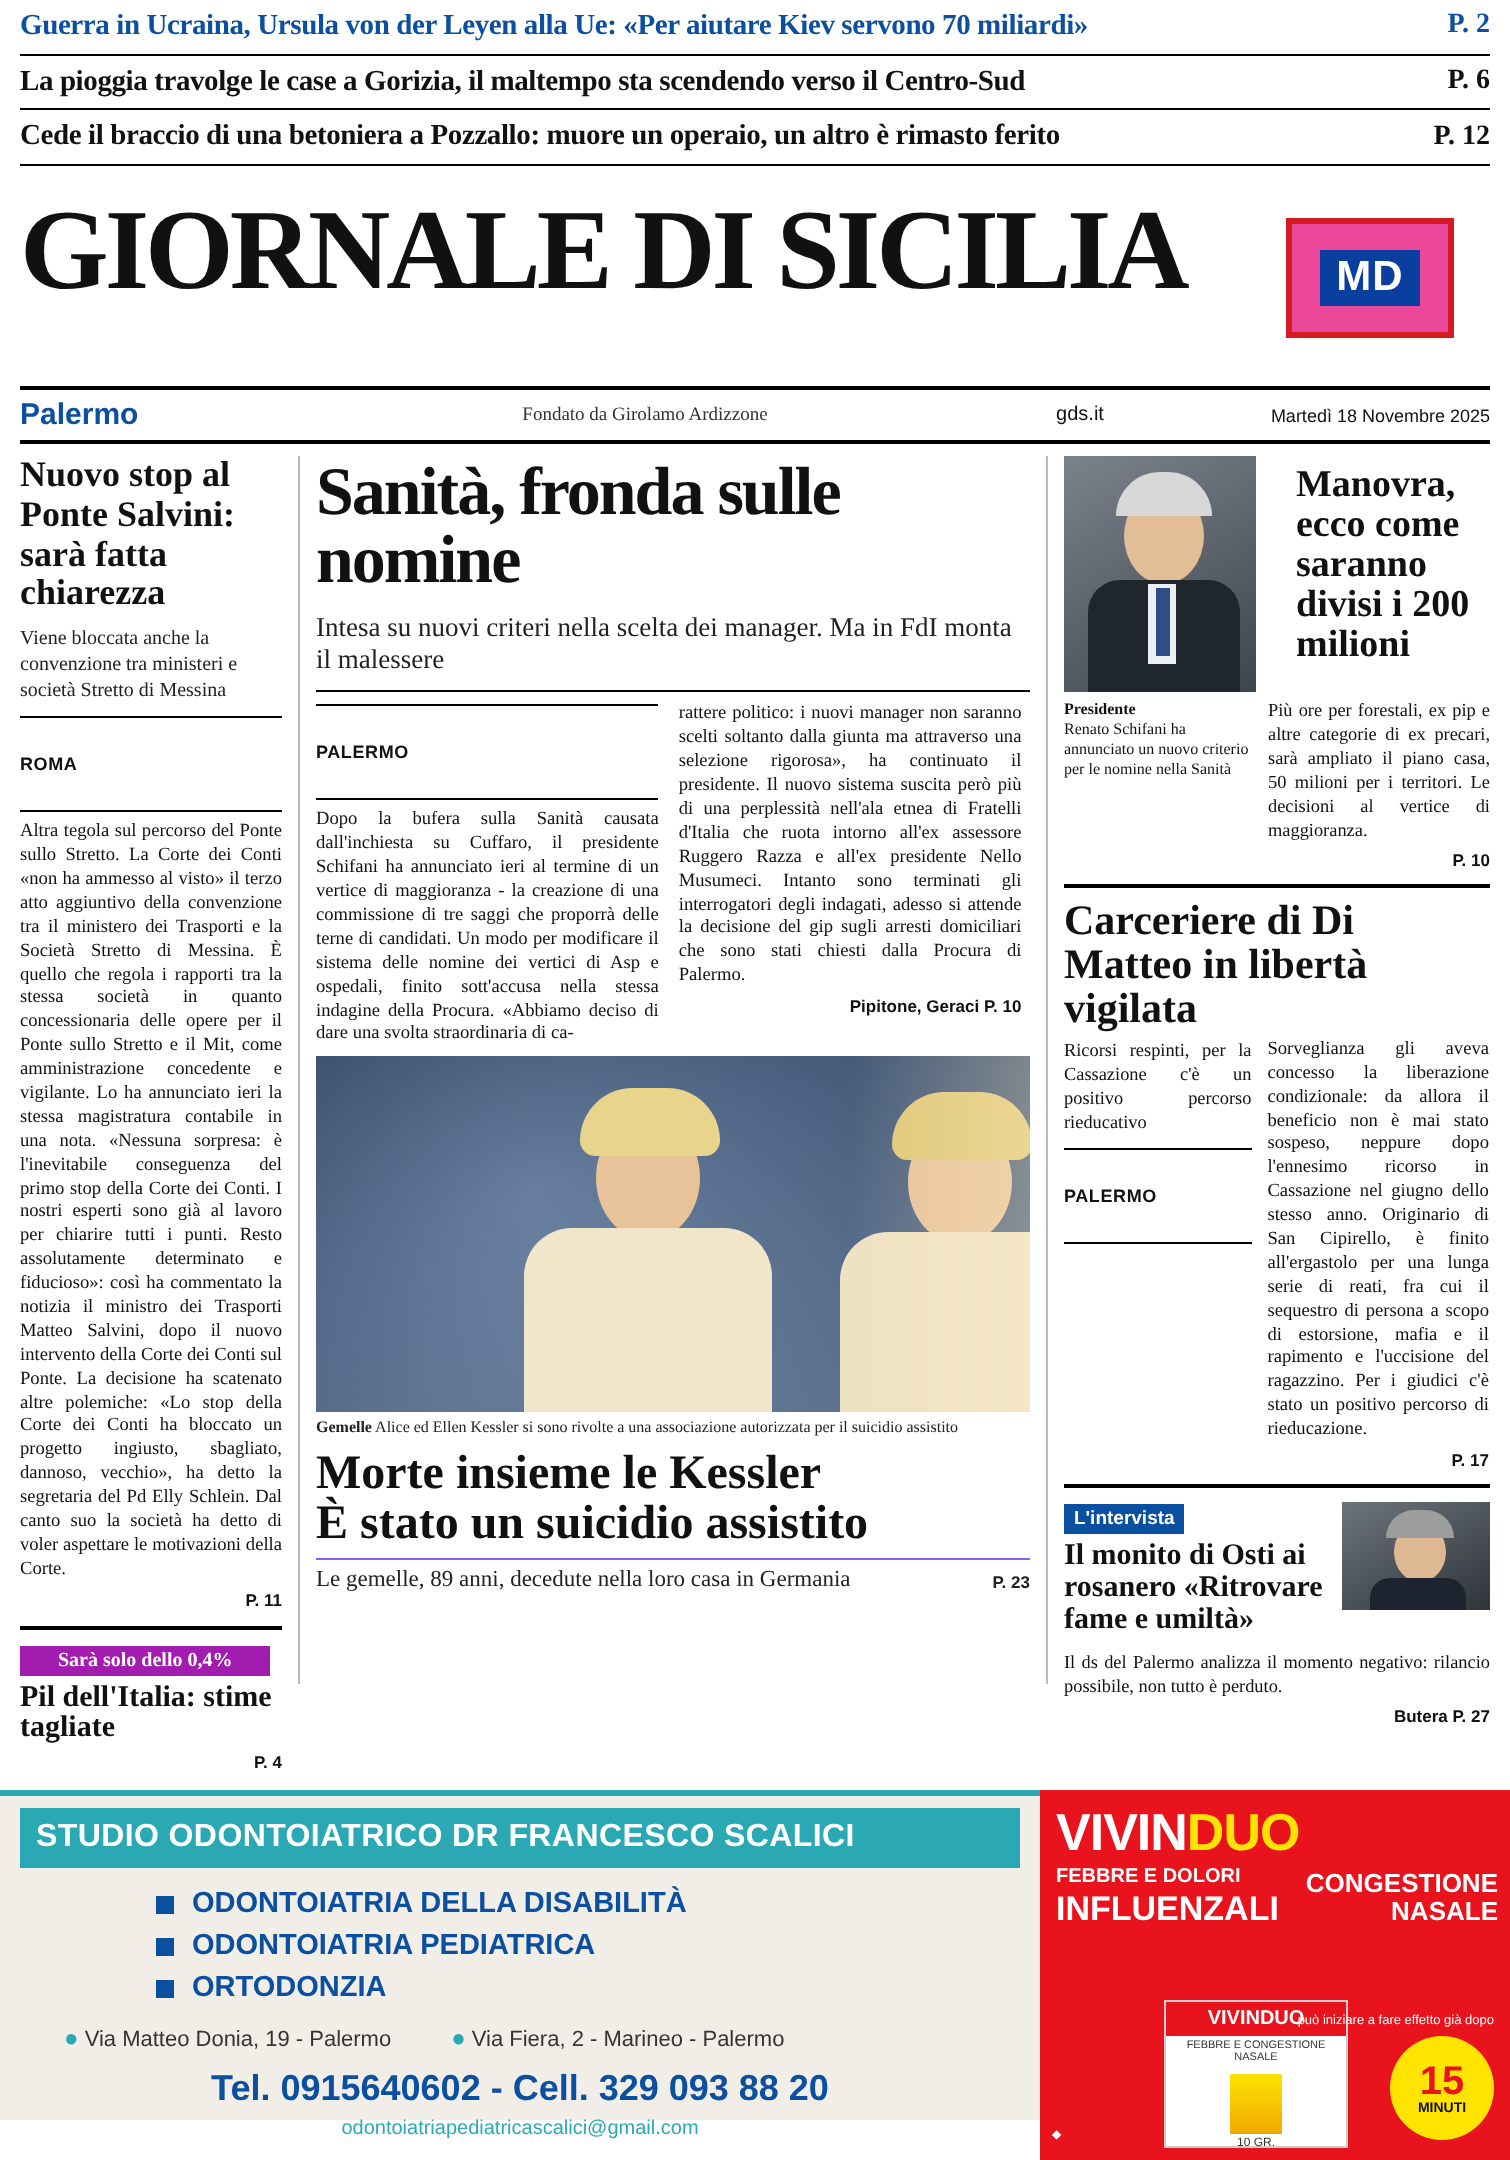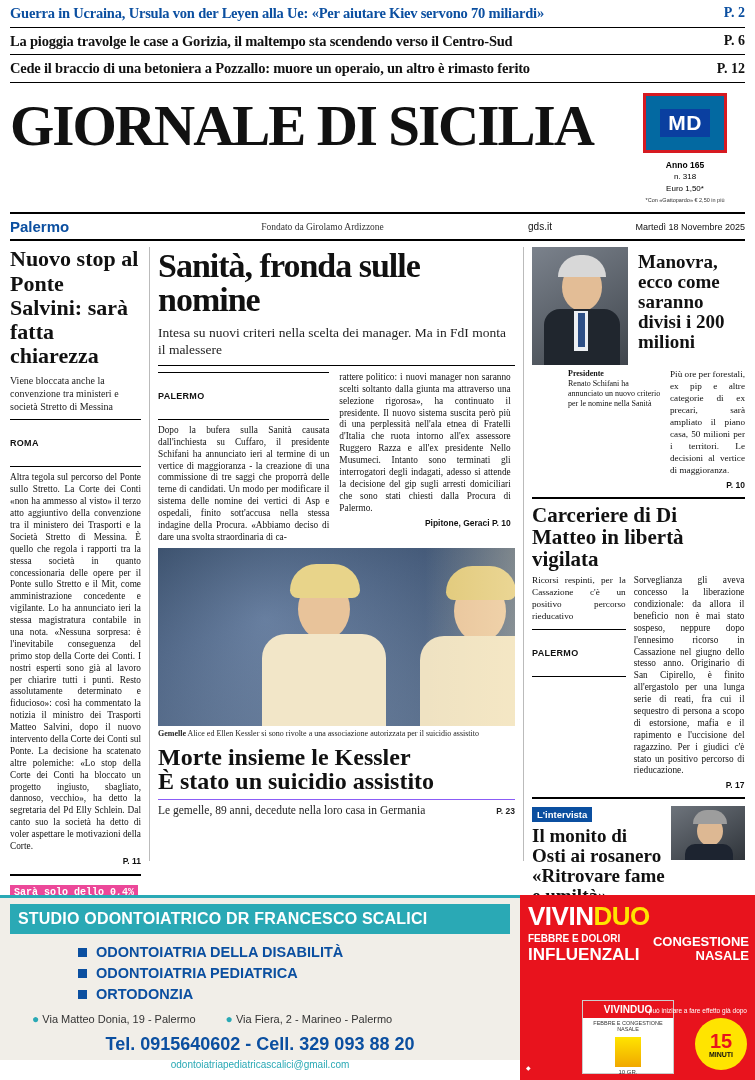--- a/index.html
+++ b/index.html
@@ -55,23 +55,23 @@
     flex: 1;
     margin-top: 6px;
   }
   .masthead-right {
     width: 120px;
     text-align: center;
   }
   .md-logo {
     width: 84px;
     height: 60px;
-    background: #0369a1;
+    background: #ec4899;
     border: 3px solid #d61a21;
-    margin: 0 auto;
+    margin: 16px auto;
     display: flex;
     align-items: center;
     justify-content: center;
     position: relative;
   }
   .md-logo .md-inner {
     background: #0a3fa0;
     color: #ffffff;
     font-family: "Liberation Sans", sans-serif;
     font-weight: bold;
@@ -135,21 +135,21 @@
     height: 620px;
   }
   .col-left { width: 140px; border-right: 1px solid #bbb; padding-right: 8px; }
   .col-center { flex: 1; }
   .col-right { width: 222px; border-left: 1px solid #bbb; padding-left: 8px; }
 
   
   .left-head {
     font-family: "Liberation Serif", serif;
     font-weight: bold;
-    font-size: 22px;
+    font-size: 18px;
     line-height: 1.1;
     margin-bottom: 6px;
   }
   .left-sub {
     font-size: 10px;
     line-height: 1.3;
     color: #222;
     margin-bottom: 6px;
   }
   .kicker {
@@ -177,26 +177,26 @@
     text-align: right;
     margin-top: 3px;
   }
   .left-promo {
     margin-top: 8px;
     border-top: 2px solid #000;
     padding-top: 5px;
   }
   .promo-badge {
     display: inline-block;
-    background: #ec4899;
+    background: #a21caf;
     color: #fff;
-    font-family: Liberation Mono, monospace;
+    font-family: Liberation Serif, serif;
     font-weight: bold;
     font-size: 10px;
-    padding: 2px 4px;
+    padding: 2px 19px;
   }
   .promo-title {
     font-family: "Liberation Serif", serif;
     font-weight: bold;
     font-size: 15px;
     line-height: 1.05;
     margin-top: 4px;
   }
 
   
@@ -256,21 +256,21 @@
   .r-photo { width: 100%; height: 120px; background: #5d646c; position: relative; overflow: hidden; }
   .r-head {
     font-family: "Liberation Serif", serif;
     font-weight: bold;
     font-size: 19px;
     line-height: 1.05;
     margin: 5px 0 5px 0;
   }
   .r-sub { font-size: 9.2px; line-height: 1.3; text-align: justify; }
   .r-rule { border-top: 2px solid #000; margin: 7px 0 5px 0; }
-  .r-caption { font-size: 8px; line-height: 1.25; margin-left: 36px; }
+  .r-caption { font-size: 8px; line-height: 1.25; }
   .r-caption .lbl { font-weight: bold; }
   .intervista-band {
     background: #0b4fa0; color: #fff;
     font-family: "Liberation Sans", sans-serif;
     font-weight: bold; font-size: 9.5px;
     padding: 2px 5px; display: inline-block;
   }
 
   
   .ads {
@@ -442,26 +442,20 @@
       <div class="teaser-text">Cede il braccio di una betoniera a Pozzallo: muore un operaio, un altro è rimasto ferito</div>
       <div class="teaser-page">P. 12</div>
     </div>
   </div>
 
   <div class="masthead">
     <div class="masthead-title">GIORNALE DI SICILIA</div>
     <div class="masthead-right">
       <div class="md-logo">
         <div class="md-inner">MD</div>
-      </div>
-      <div class="edition-info">
-        <div class="anno">Anno 165</div>
-        <div>n. 318</div>
-        <div>Euro 1,50*</div>
-        <div class="note">*Con «Gattopardo» € 2,50 in più</div>
       </div>
     </div>
   </div>
 
   <div class="citybar">
     <div class="city">Palermo</div>
     <div class="founder">Fondato da Girolamo Ardizzone</div>
     <div class="site">gds.it</div>
     <div class="date">Martedì 18 Novembre 2025</div>
   </div>
@@ -518,21 +512,21 @@
       <div class="sec-head" style="white-space:pre-line;">Morte insieme le Kessler
 È stato un suicidio assistito</div>
       <div class="sec-sub" style="display:flex; justify-content:space-between; align-items:flex-end;">
         <span>Le gemelle, 89 anni, decedute nella loro casa in Germania</span>
         <span style="font-family:'Liberation Sans',sans-serif;font-weight:bold;font-size:8.5px;">P. 23</span>
       </div>
     </div>
 
     <div class="col-right">
 
-      <div style="display:flex; gap:10px;">
+      <div style="display:flex; gap:20px;">
         <div class="r-photo" style="width:96px; height:118px; background:linear-gradient(150deg,#7b828c,#3f454c);">
           <div class="face" style="left:30px; top:16px; width:40px; height:48px; background:#e3bd96;"></div>
           <div style="position:absolute;left:26px;top:8px;width:48px;height:22px;background:#d8d8d8;border-radius:24px 24px 0 0;"></div>
           <div class="suit" style="left:12px; top:62px; width:76px; height:56px; background:#20262e; border-radius:16px 16px 0 0;"></div>
           <div style="position:absolute;left:42px;top:64px;width:14px;height:40px;background:#eceff3;"></div>
           <div style="position:absolute;left:46px;top:66px;width:7px;height:34px;background:#2d4f86;"></div>
         </div>
         <div style="flex:1;">
           <div class="r-head">Manovra, ecco come saranno divisi i 200 milioni</div>
         </div>
@@ -562,21 +556,21 @@
           <div class="body-text">Sorveglianza gli aveva concesso la liberazione condizionale: da allora il beneficio non è mai stato sospeso, neppure dopo l'ennesimo ricorso in Cassazione nel giugno dello stesso anno. Originario di San Cipirello, è finito all'ergastolo per una lunga serie di reati, fra cui il sequestro di persona a scopo di estorsione, mafia e il rapimento e l'uccisione del ragazzino. Per i giudici c'è stato un positivo percorso di rieducazione.</div>
           <div class="page-ref">P. 17</div>
         </div>
       </div>
 
       <div class="r-rule"></div>
 
       <div style="display:flex; gap:6px;">
         <div style="flex:1;">
           <span class="intervista-band">L'intervista</span>
-          <div class="r-head" style="font-size:19px; margin-top:4px;">Il monito di Osti ai rosanero «Ritrovare fame e umiltà»</div>
+          <div class="r-head" style="font-size:15px; margin-top:4px;">Il monito di Osti ai rosanero «Ritrovare fame e umiltà»</div>
         </div>
         <div class="r-photo" style="width:74px; height:54px; background:linear-gradient(150deg,#6e747c,#2f343a); align-self:flex-start; margin-top:2px;">
           <div class="face" style="left:26px; top:10px; width:26px; height:30px; background:#ddb893;"></div>
           <div style="position:absolute;left:22px;top:4px;width:34px;height:14px;background:#9d9d9d;border-radius:18px 18px 0 0;"></div>
           <div class="suit" style="left:14px; top:38px; width:48px; height:18px; background:#1d2430; border-radius:10px 10px 0 0;"></div>
         </div>
       </div>
       <div class="r-sub" style="margin-top:3px;">Il ds del Palermo analizza il momento negativo: rilancio possibile, non tutto è perduto.</div>
       <div class="page-ref">Butera P. 27</div>
     </div>

